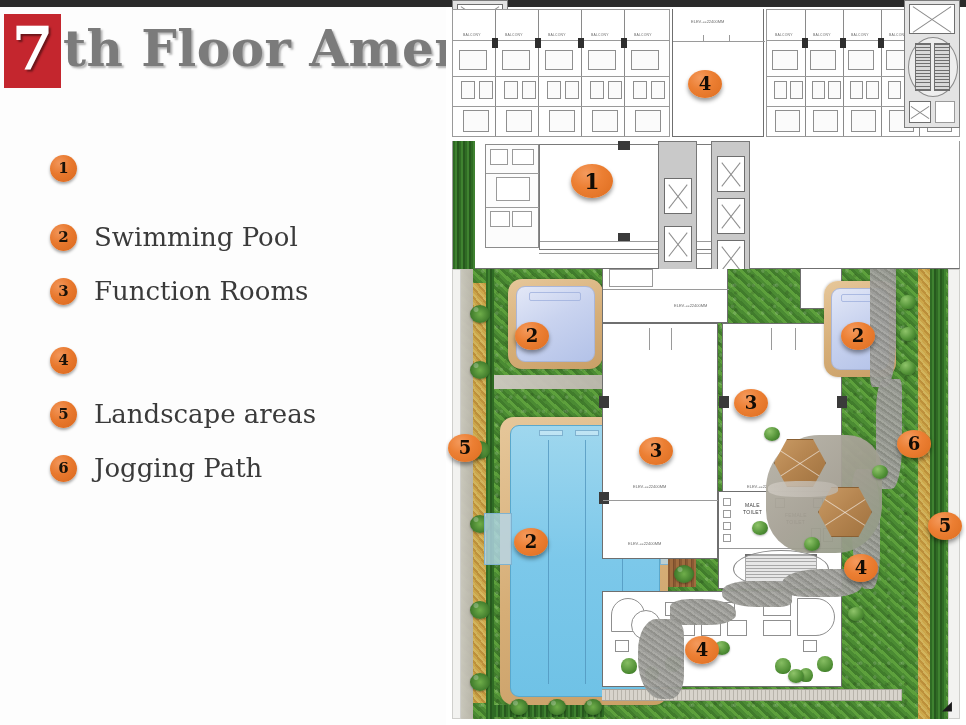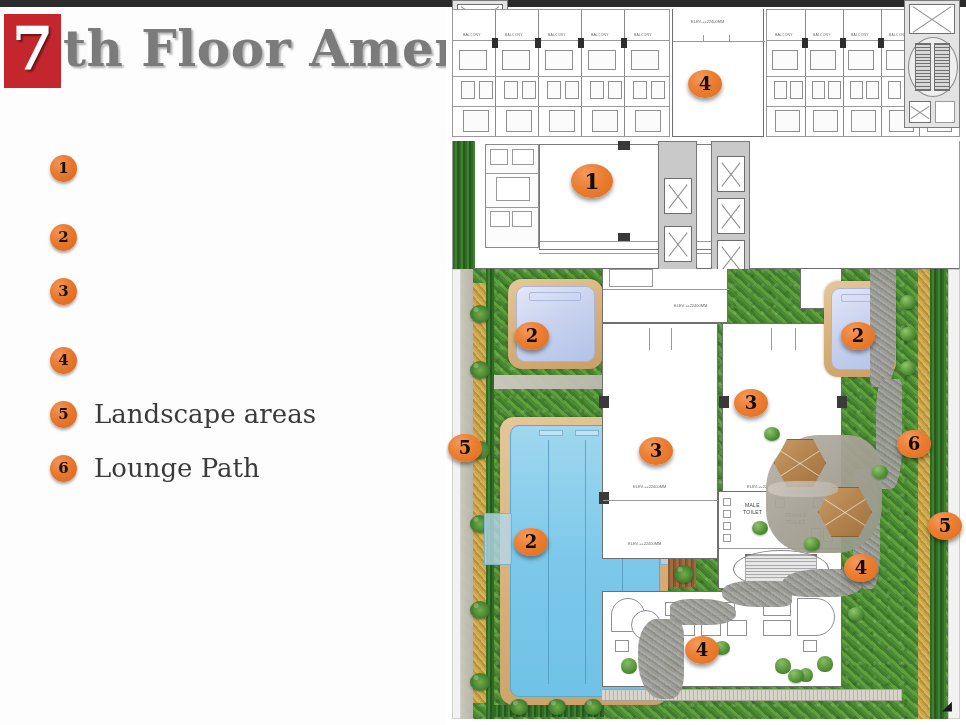--- a/index.html
+++ b/index.html
@@ -412,34 +412,36 @@
       </div>
       <div id="title-text">th Floor Amenities</div>
     </div>
 
     <div id="legend">
       <div class="legend-item gap-after">
         <div class="badge">1</div>
       </div>
       <div class="legend-item gap-small">
         <div class="badge">2</div>
+        <div class="legend-label">Swimming Pool</div>
       </div>
       <div class="legend-item gap-after">
         <div class="badge">3</div>
+        <div class="legend-label">Function Rooms</div>
       </div>
       <div class="legend-item gap-small">
         <div class="badge">4</div>
       </div>
       <div class="legend-item gap-small">
         <div class="badge">5</div>
         <div class="legend-label">Landscape areas</div>
       </div>
       <div class="legend-item">
         <div class="badge">6</div>
-        <div class="legend-label">Lounge Path</div>
+        <div class="legend-label">Jogging Path</div>
       </div>
     </div>
 
     <div id="footer-note"></div>
   </div>
 
   <div id="plan">
     <div id="plan-top-strip"></div>
 
     <div class="corner-core" style="left:6px;">

